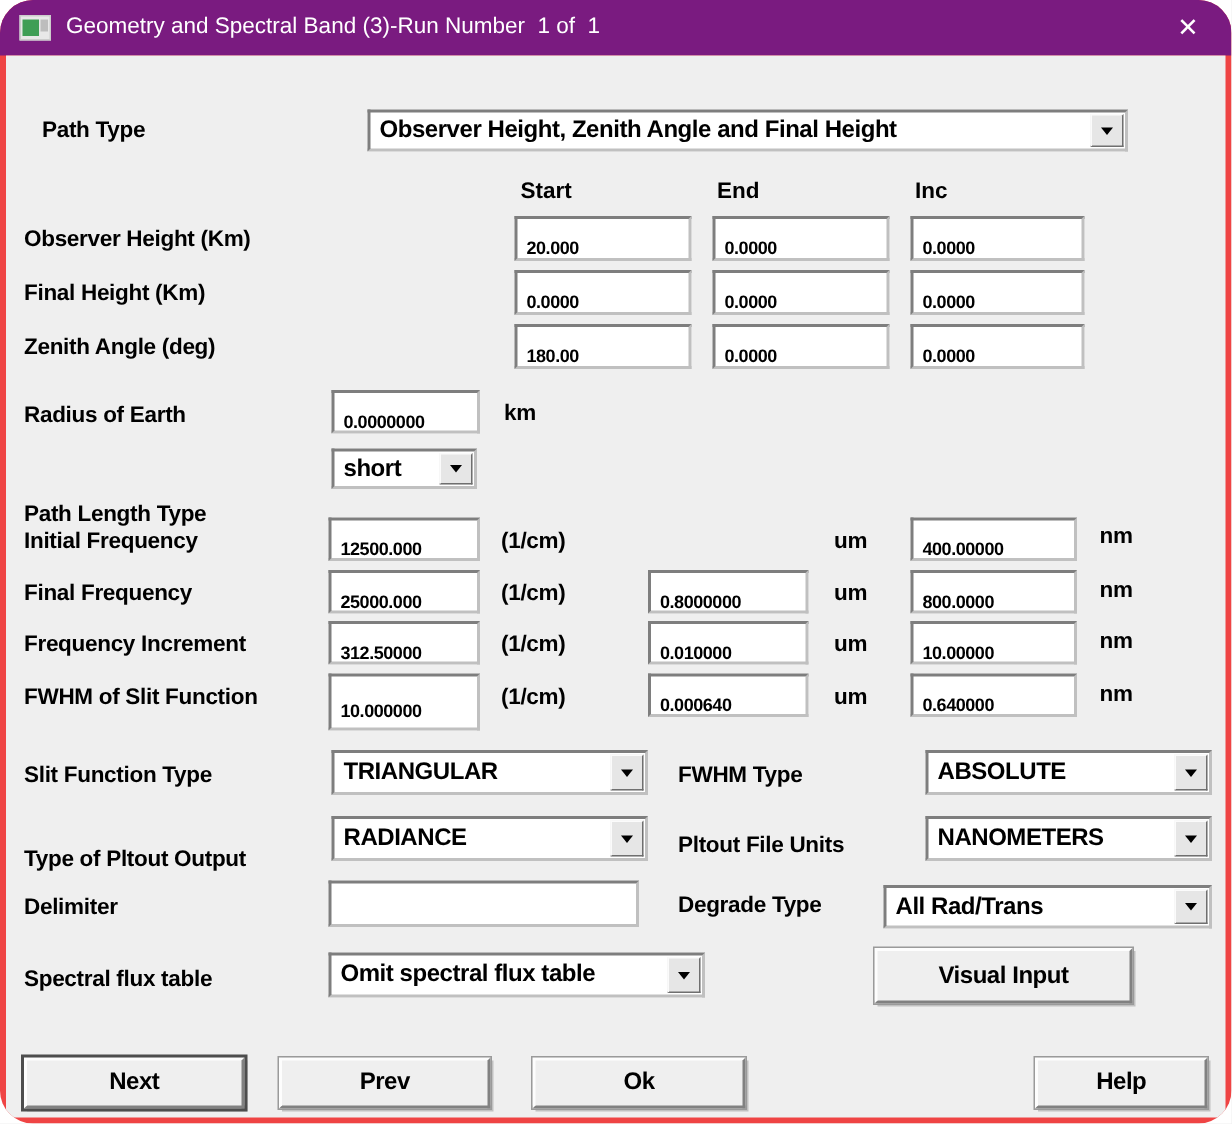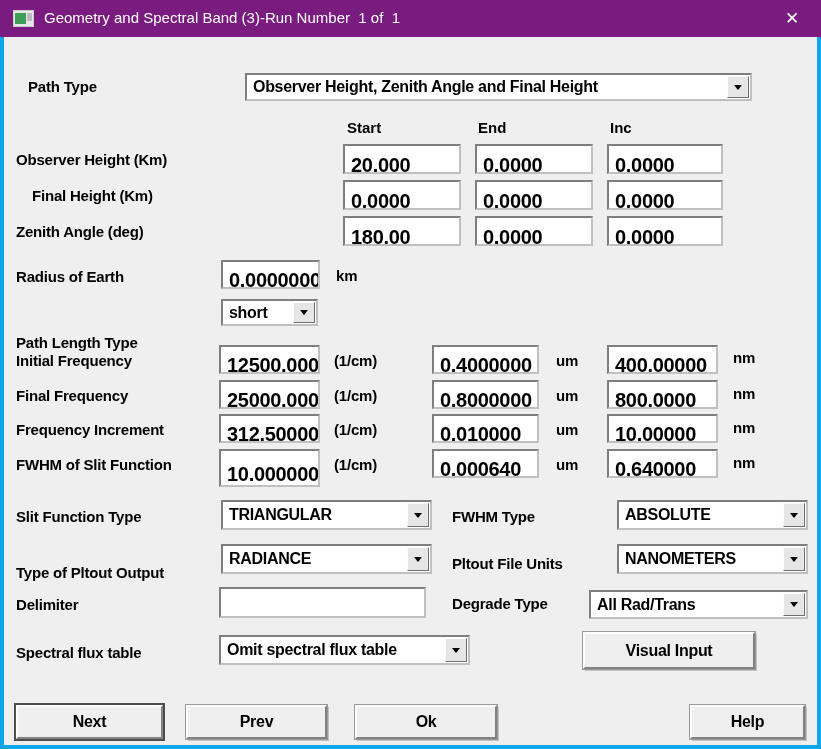--- a/index.html
+++ b/index.html
@@ -3,22 +3,23 @@
 <meta charset="utf-8">
 <style>
   html,body { margin:0; padding:0; }
   body {
     font-family: "Liberation Sans", sans-serif;
     -webkit-font-smoothing: none;
   }
   .window {
     position: relative;
     width: 821px; height: 749px;
-    background: #0ea5e9;
+    background: #ef4444;
     overflow: hidden;
+    border-radius: 22px;
   }
   .content {
     position: absolute; left: 4px; top: 37px;
     width: 813px; height: 708px;
     background: #efefef;
   }
   .titlebar {
     position: absolute; left: 0; top: 0;
     width: 821px; height: 37px;
     background: #7a1b80;
@@ -65,21 +66,21 @@
     font-size: 15px; font-weight: bold; color: #000000;
   }
   .tbox {
     position: absolute;
     background: #ffffff;
     border: 2px solid #7e7e7e;
     border-bottom-color: #c0c0c0;
     border-right-color: #c0c0c0;
     box-sizing: border-box;
     font-family: "Liberation Sans", sans-serif;
-    font-size: 20px; font-weight: bold; color: #000000;
+    font-size: 12px; font-weight: bold; color: #000000;
     padding: 12px 0 0 6px; margin: 0;
     letter-spacing: -0.3px;
     outline: none;
   }
   .combo {
     position: absolute;
     background: #ffffff;
     border: 2px solid #7e7e7e;
     border-bottom-color: #c0c0c0;
     border-right-color: #c0c0c0;
@@ -150,21 +151,21 @@
 
   <span class="hdr" style="left:347px; top:119px;">Start</span>
   <span class="hdr" style="left:478px; top:119px;">End</span>
   <span class="hdr" style="left:610px; top:119px;">Inc</span>
 
   <span class="lbl" style="left:16px; top:151px;">Observer Height (Km)</span>
   <input class="tbox" style="left: 343px; top: 144px; width: 118px; height: 30px;" value="20.000">
   <input class="tbox" style="left: 475px; top: 144px; width: 118px; height: 30px;" value="0.0000">
   <input class="tbox" style="left: 607px; top: 144px; width: 116px; height: 30px;" value="0.0000">
 
-  <span class="lbl" style="left:16px; top:187px;margin-left:16px;">Final Height (Km)</span>
+  <span class="lbl" style="left:16px; top:187px;">Final Height (Km)</span>
   <input class="tbox" style="left: 343px; top: 180px; width: 118px; height: 30px;" value="0.0000">
   <input class="tbox" style="left: 475px; top: 180px; width: 118px; height: 30px;" value="0.0000">
   <input class="tbox" style="left: 607px; top: 180px; width: 116px; height: 30px;" value="0.0000">
 
   <span class="lbl" style="left:16px; top:223px;">Zenith Angle (deg)</span>
   <input class="tbox" style="left: 343px; top: 216px; width: 118px; height: 30px;" value="180.00">
   <input class="tbox" style="left: 475px; top: 216px; width: 118px; height: 30px;" value="0.0000">
   <input class="tbox" style="left: 607px; top: 216px; width: 116px; height: 30px;" value="0.0000">
 
   <span class="lbl" style="left:16px; top:268px;">Radius of Earth</span>
@@ -175,21 +176,20 @@
   <div class="combo" style="left:221px; top:299px; width:97px; height:27px;">
     <span class="combo-text">short</span>
     <span class="combo-btn">
         <span class="arrow-down"></span>
       </span>
   </div>
 
   <span class="lbl" style="left:16px; top:352px;">Initial Frequency</span>
   <input class="tbox" style="left: 219px; top: 345px; width: 101px; height: 29px;" value="12500.000">
   <span class="lbl" style="left:334px; top:352px;">(1/cm)</span>
-  <input class="tbox" style="left: 432px; top: 345px; width: 107px; height: 29px;" value="0.4000000">
   <span class="lbl" style="left:556px; top:352px;">um</span>
   <input class="tbox" style="left: 607px; top: 345px; width: 111px; height: 29px;" value="400.00000">
   <span class="lbl" style="left:733px; top:349px;">nm</span>
 
   <span class="lbl" style="left:16px; top:387px;">Final Frequency</span>
   <input class="tbox" style="left: 219px; top: 380px; width: 101px; height: 29px;" value="25000.000">
   <span class="lbl" style="left:334px; top:387px;">(1/cm)</span>
   <input class="tbox" style="left: 432px; top: 380px; width: 107px; height: 29px;" value="0.8000000">
   <span class="lbl" style="left:556px; top:387px;">um</span>
   <input class="tbox" style="left: 607px; top: 380px; width: 111px; height: 29px;" value="800.0000">

